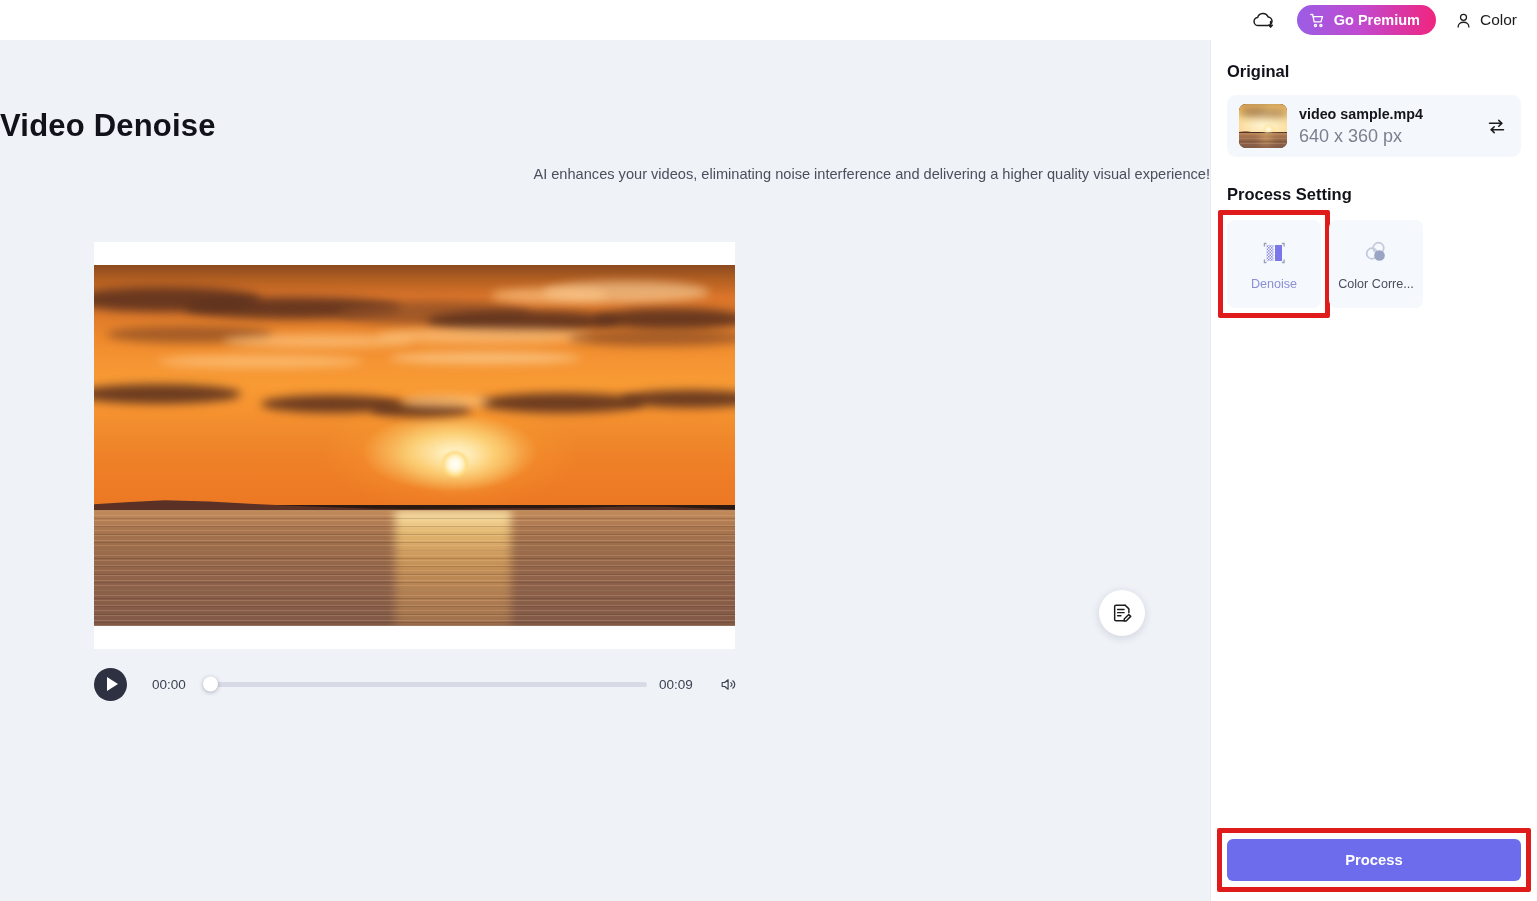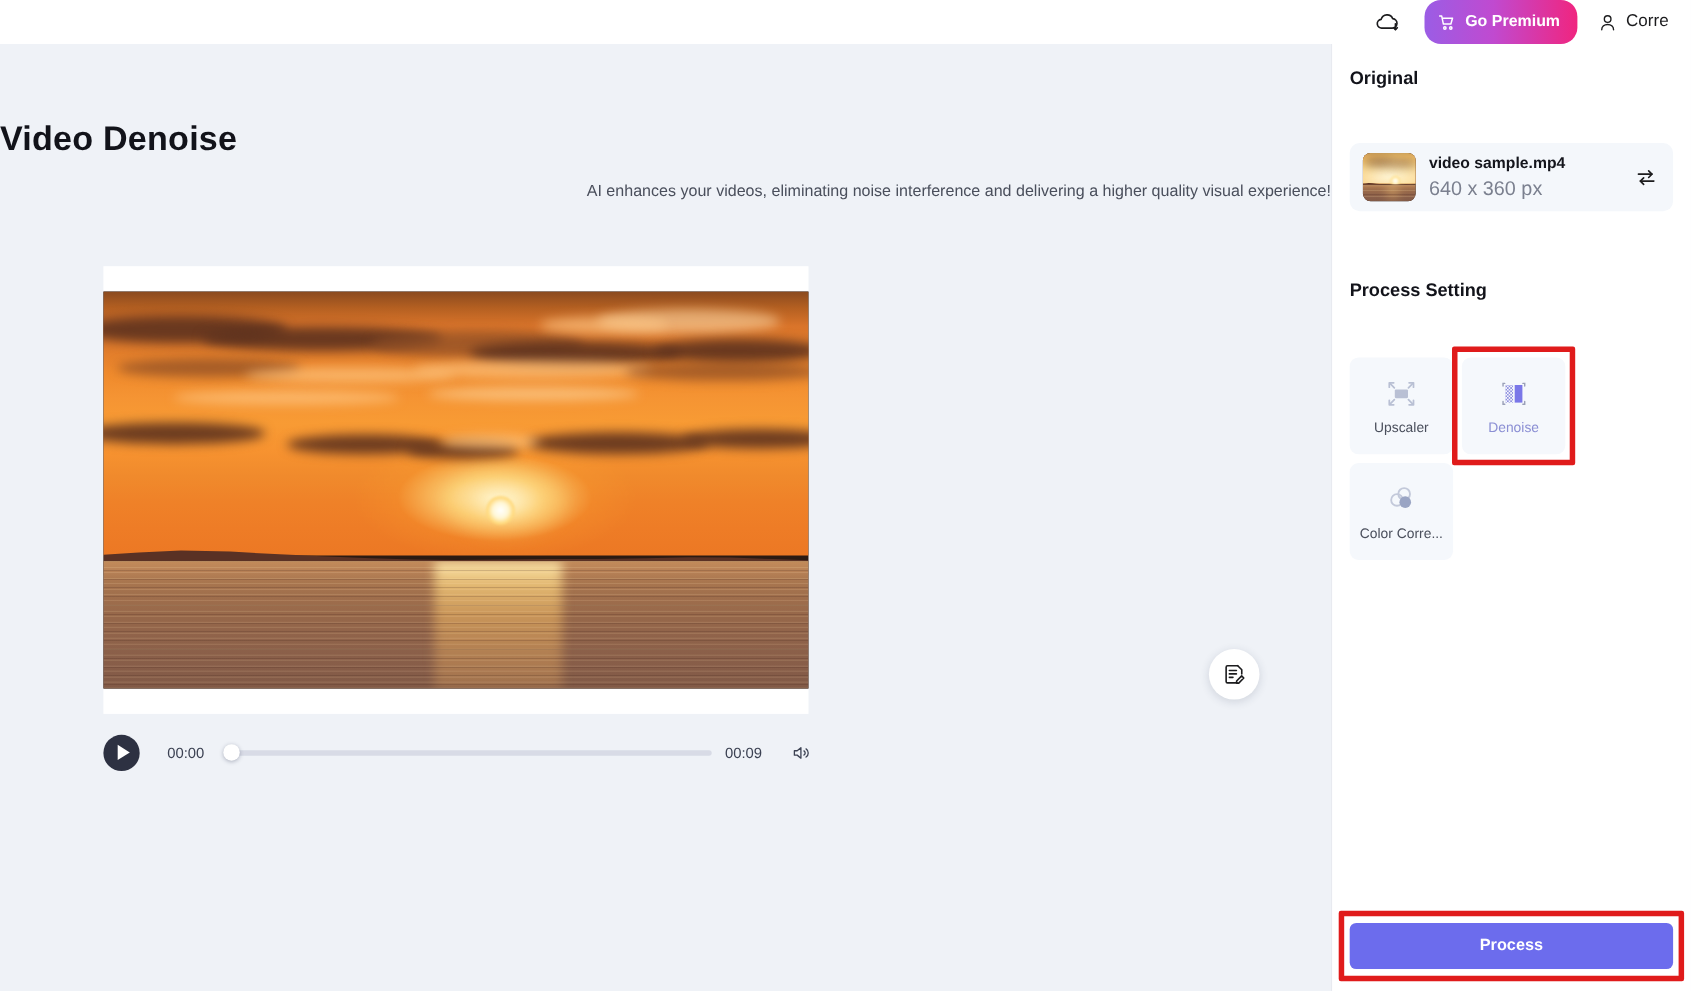--- a/index.html
+++ b/index.html
@@ -15,21 +15,21 @@
   .topbar {
     height: 40px; flex: 0 0 40px;
     background: #ffffff;
     display: flex; align-items: center; justify-content: flex-end;
     padding-right: 20px; gap: 18px;
     position: relative; z-index: 5;
   }
   .cloud-btn { width: 30px; height: 30px; display: flex; align-items: center; justify-content: center; cursor: pointer; }
   .go-premium {
     display: flex; align-items: center; gap: 8px;
-    height: 40px; padding: 0 16px 0 12px;
+    height: 30px; padding: 0 16px 0 12px;
     border-radius: 15px;
     background: linear-gradient(90deg, #9b5de5 0%, #c04ad0 45%, #f0257f 100%);
     color: #fff; font-weight: bold; font-size: 14.5px;
     cursor: pointer; white-space: nowrap;
   }
   .login { display: flex; align-items: center; gap: 7px; color: #1c1c1e; font-size: 15.5px; cursor: pointer; }
 
   
   .body-row { flex: 1 1 auto; display: flex; min-height: 0; }
 
@@ -153,21 +153,20 @@
     background: #ffffff; box-shadow: 0 2px 9px rgba(40,50,80,.16);
     display: flex; align-items: center; justify-content: center; cursor: pointer;
   }
 
   
   .panel {
     flex: 0 0 327px; width: 327px; background: #ffffff;
     border-left: 1px solid #e8eaf0;
     position: relative; display: flex; flex-direction: column;
     padding: 22px 16px 0 16px;
-    gap: 35px;
   }
   .sec-title { font-size: 16.5px; font-weight: bold; color: #12131a; }
   .file-card {
     margin-top: 14px; height: 62px; border-radius: 9px;
     background: #f4f7fb; display: flex; align-items: center;
     padding: 0 12px; gap: 12px; cursor: pointer;
   }
   .thumb {
     width: 48px; height: 44px; border-radius: 7px; overflow: hidden; flex: 0 0 48px;
     position: relative; background: #2b1a12;
@@ -237,21 +236,21 @@
       <span>Go Premium</span>
     </div>
 
     <div class="login">
       <span style="display:flex;align-items:center;">
         <svg width="19" height="19" viewBox="0 0 24 24" fill="none" stroke="#1c1c1e" stroke-width="1.6" stroke-linecap="round" stroke-linejoin="round">
           <circle cx="12" cy="8" r="3.8"></circle>
           <path d="M5.2 20.2c0-3.6 3-6 6.8-6s6.8 2.4 6.8 6"></path>
         </svg>
       </span>
-      <span>Corre</span>
+      <span>Color</span>
     </div>
   </div>
 
   <div class="body-row">
 
     <div class="main">
 
       <div class="page-title">Video Denoise</div>
       <div class="page-sub">AI enhances your videos, eliminating noise interference and delivering a higher quality visual experience!</div>
 
@@ -351,36 +350,20 @@
             <path d="M20 15.6H6"></path>
             <path d="M9.4 12.2L6 15.6l3.4 3.4"></path>
           </svg>
         </div>
       </div>
 
       <div class="canvas-title">Process Setting</div>
 
       <div class="tiles">
 
-        <div class="tile">
-          <span style="display:flex;">
-            <svg width="30" height="30" viewBox="0 0 30 30" fill="none" stroke="#b9c0d4" stroke-width="1.6" stroke-linecap="round" stroke-linejoin="round">
-              <rect x="9" y="11" width="12" height="8" rx="1" fill="#b9c0d4" stroke="none"></rect>
-              <path d="M4 9V5h4"></path>
-                <path d="M26 9V5h-4"></path>
-                <path d="M4 21v4h4"></path>
-                <path d="M26 21v4h-4"></path>
-              <path d="M4.6 5.6l4 4"></path>
-                <path d="M25.4 5.6l-4 4"></path>
-                <path d="M4.6 24.4l4-4"></path>
-                <path d="M25.4 24.4l-4-4"></path>
-            </svg>
-          </span>
-          <span class="tile-label">Upscaler</span>
-        </div>
 
         <div class="tile selected">
           <span style="display:flex;">
             <svg width="30" height="30" viewBox="0 0 30 30" fill="none">
               <defs>
                 <pattern id="noise" width="3" height="3" patternUnits="userSpaceOnUse">
                   <rect width="1.5" height="1.5" x="0" y="0" fill="#8f8fe0"></rect>
                   <rect width="1.5" height="1.5" x="1.5" y="1.5" fill="#8f8fe0"></rect>
                 </pattern>
               </defs>

